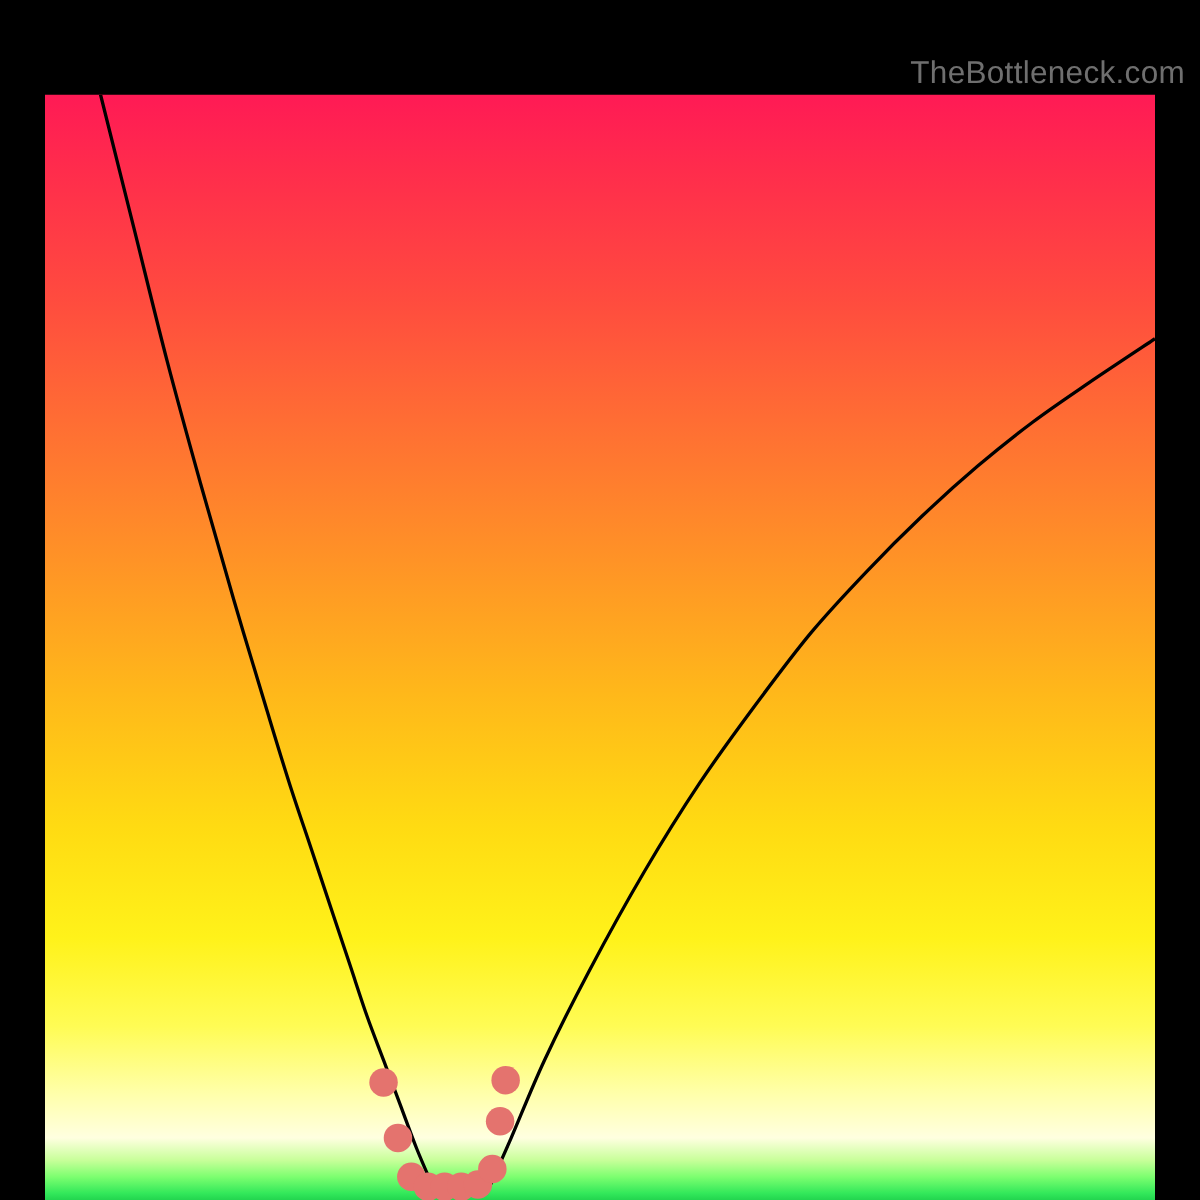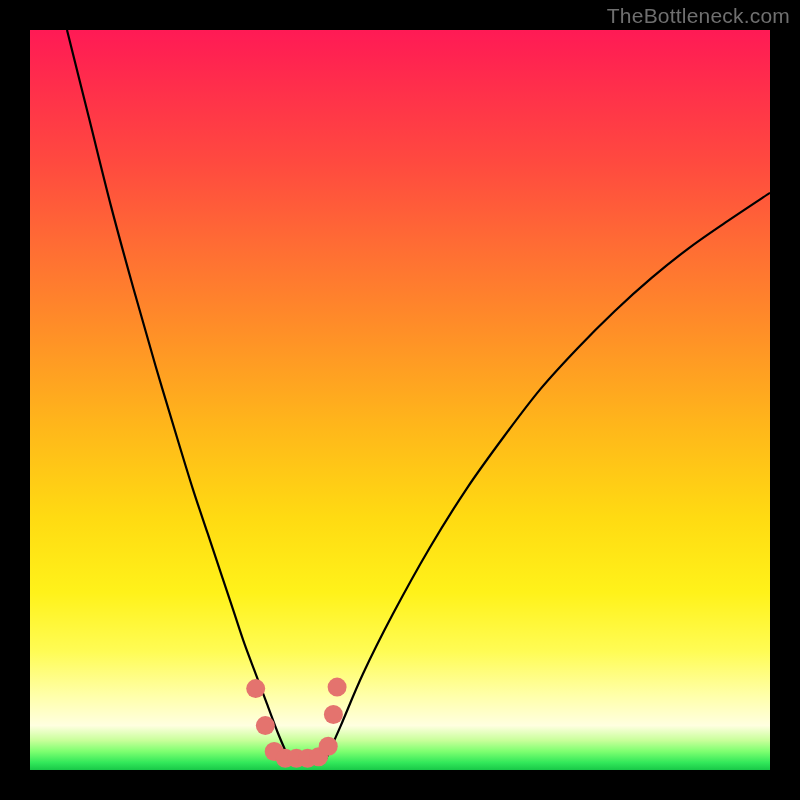--- a/index.html
+++ b/index.html
@@ -8,20 +8,21 @@
     width: 800px;
     height: 800px;
     background: #000;
     overflow: hidden;
     font-family: Arial, Helvetica, sans-serif;
   }
   .frame {
     position: absolute;
     inset: 0;
     background: #000;
+    margin-top: 33px;
   }
   .plot {
     position: absolute;
     left: 30px;
     top: 30px;
     width: 740px;
     height: 740px;
     overflow: hidden;
   }
   .gradient {

